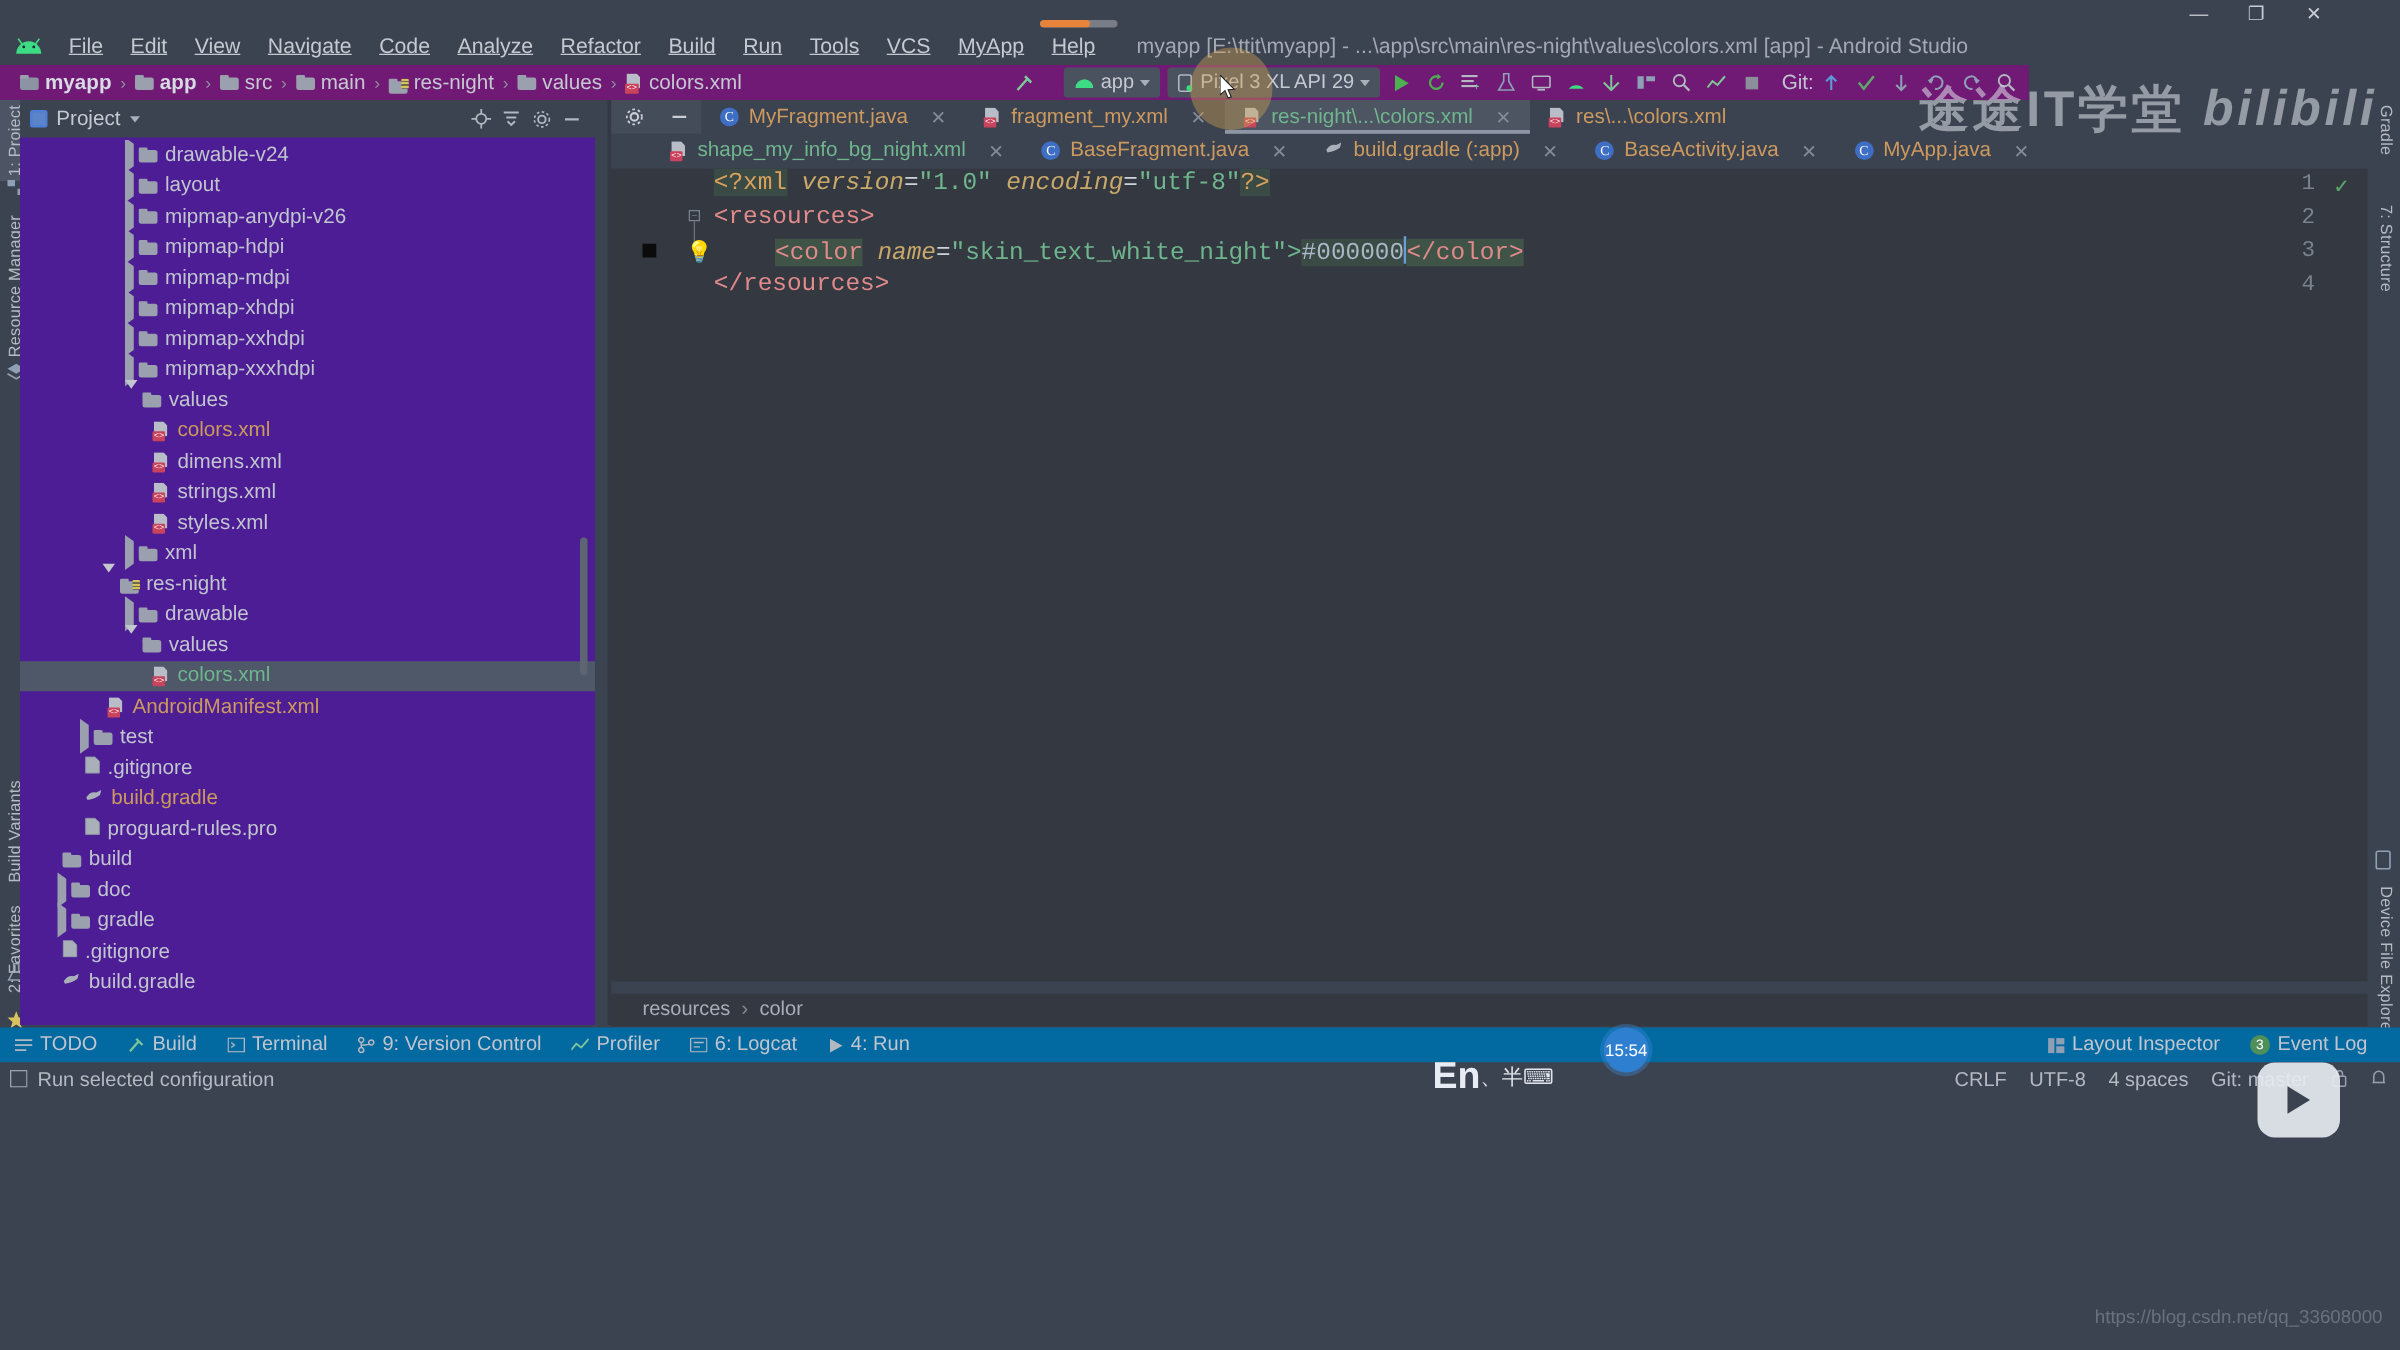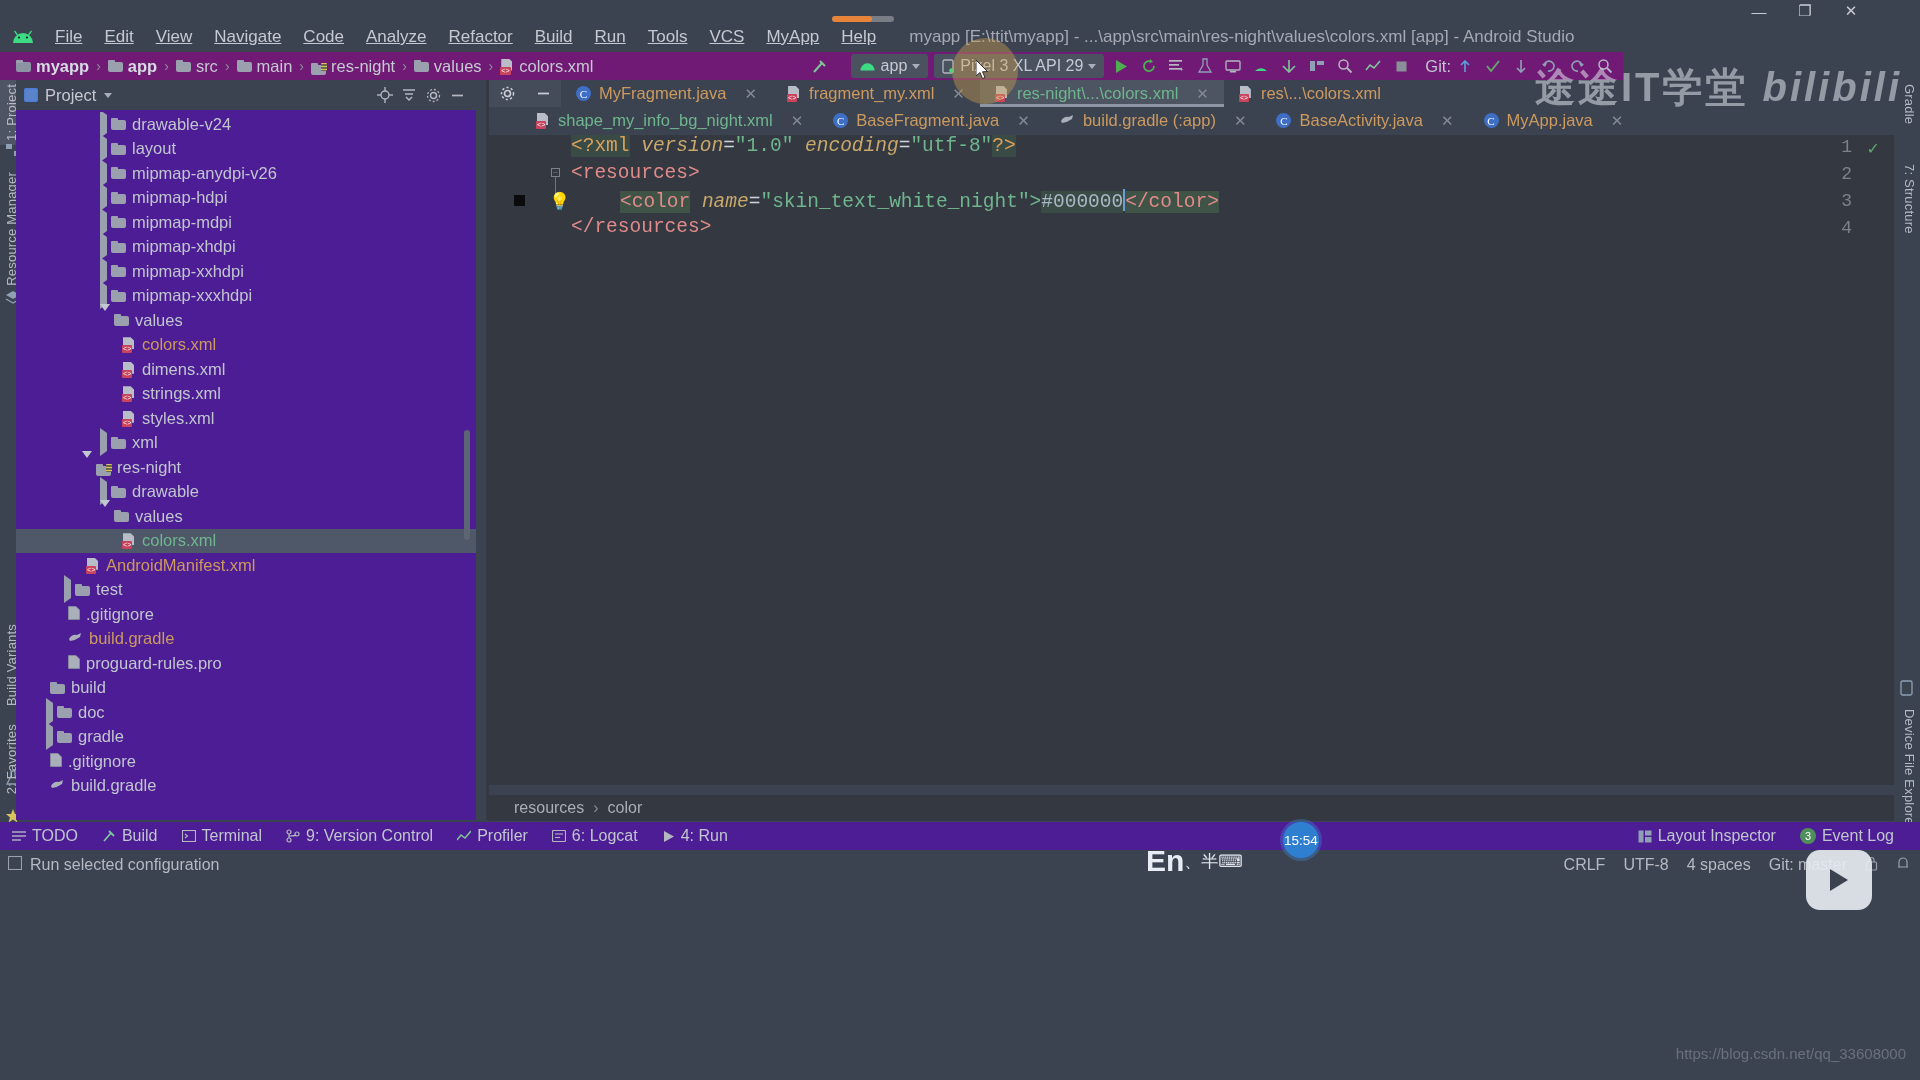--- a/index.html
+++ b/index.html
@@ -216,21 +216,21 @@
   .edcrumb {
     position: absolute; left: 489px; top: 795px; width: 1405px; height: 26px;
     display: flex; align-items: center; padding-left: 25px;
     background: #333841; font-size: 16px; color: #a9aeb8;
   }
   .edcrumb .sep { margin: 0 9px; color: #868c96; }
 
   
   .bottombar {
     position: absolute; left: 0; top: 822px; width: 1920px; height: 28px;
-    display: flex; align-items: center; background: #4c1d95;
+    display: flex; align-items: center; background: #0369a1;
   }
   .bb-item {
     display: flex; align-items: center; gap: 6px; padding: 0 12px;
     font-size: 16px; color: #c0c5ce; height: 28px; white-space: nowrap;
   }
 
   .statusbar {
     position: absolute; left: 0; top: 850px; width: 1920px; height: 30px;
     display: flex; align-items: center; background: #3c4350;
     font-size: 16px; color: #b4b9c2;

